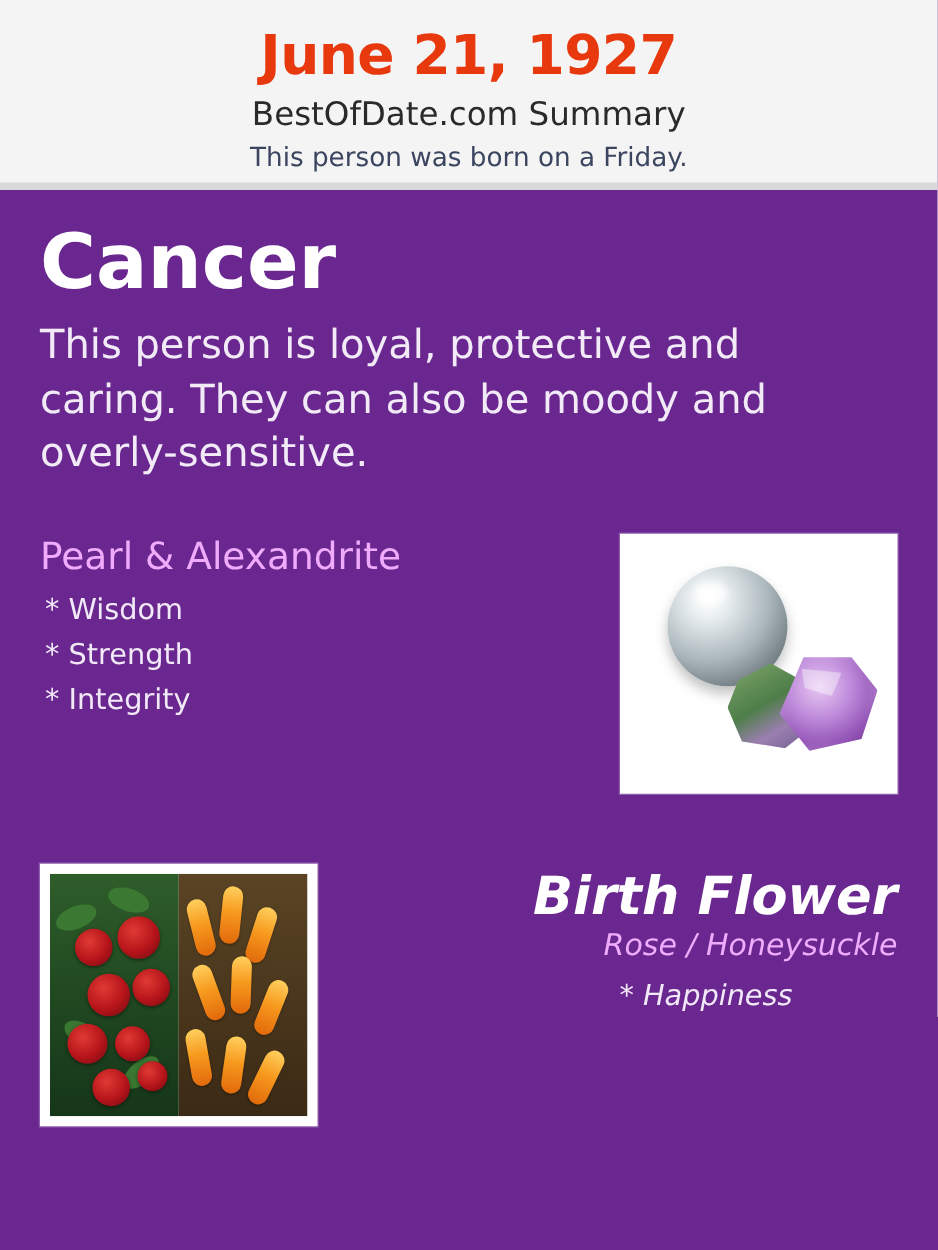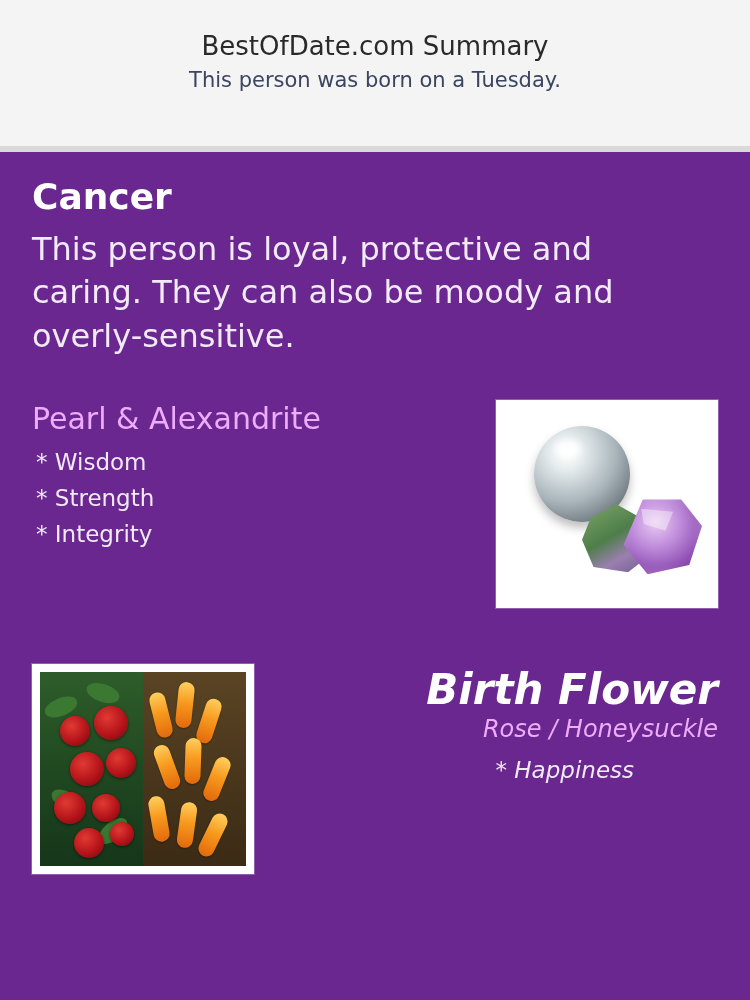--- a/index.html
+++ b/index.html
@@ -54,21 +54,21 @@
   .panel {
     background: #69278f;
     padding: 26px 32px 20px 32px;
     box-sizing: border-box;
     height: 848px;
     color: #ffffff;
     position: relative;
   }
 
   .sign-title {
-    font-size: 36px;
+    font-size: 61px;
     font-weight: bold;
     line-height: 1.05;
     margin: 0 0 12px 0;
     color: #ffffff;
   }
   .sign-desc {
     font-size: 32px;
     line-height: 1.36;
     color: #f2eaf7;
     margin: 0;
@@ -244,22 +244,23 @@
     text-align: right;
     padding-right: 84px;
   }
 </style>
 </head>
 <body>
 
 <div id="page">
 
   <div class="header">
+    <div class="header-date">June 21, 1927</div>
     <div class="header-site">BestOfDate.com Summary</div>
-    <div class="header-sub">This person was born on a Tuesday.</div>
+    <div class="header-sub">This person was born on a Friday.</div>
   </div>
 
   <div class="panel">
 
     <div class="sign-title">Cancer</div>
     <div class="sign-desc">This person is loyal, protective and caring. They can also be moody and overly-sensitive.</div>
 
     <div class="stone-block">
       <div class="block-sub">Pearl &amp; Alexandrite</div>
       <div class="trait">* Wisdom</div>

